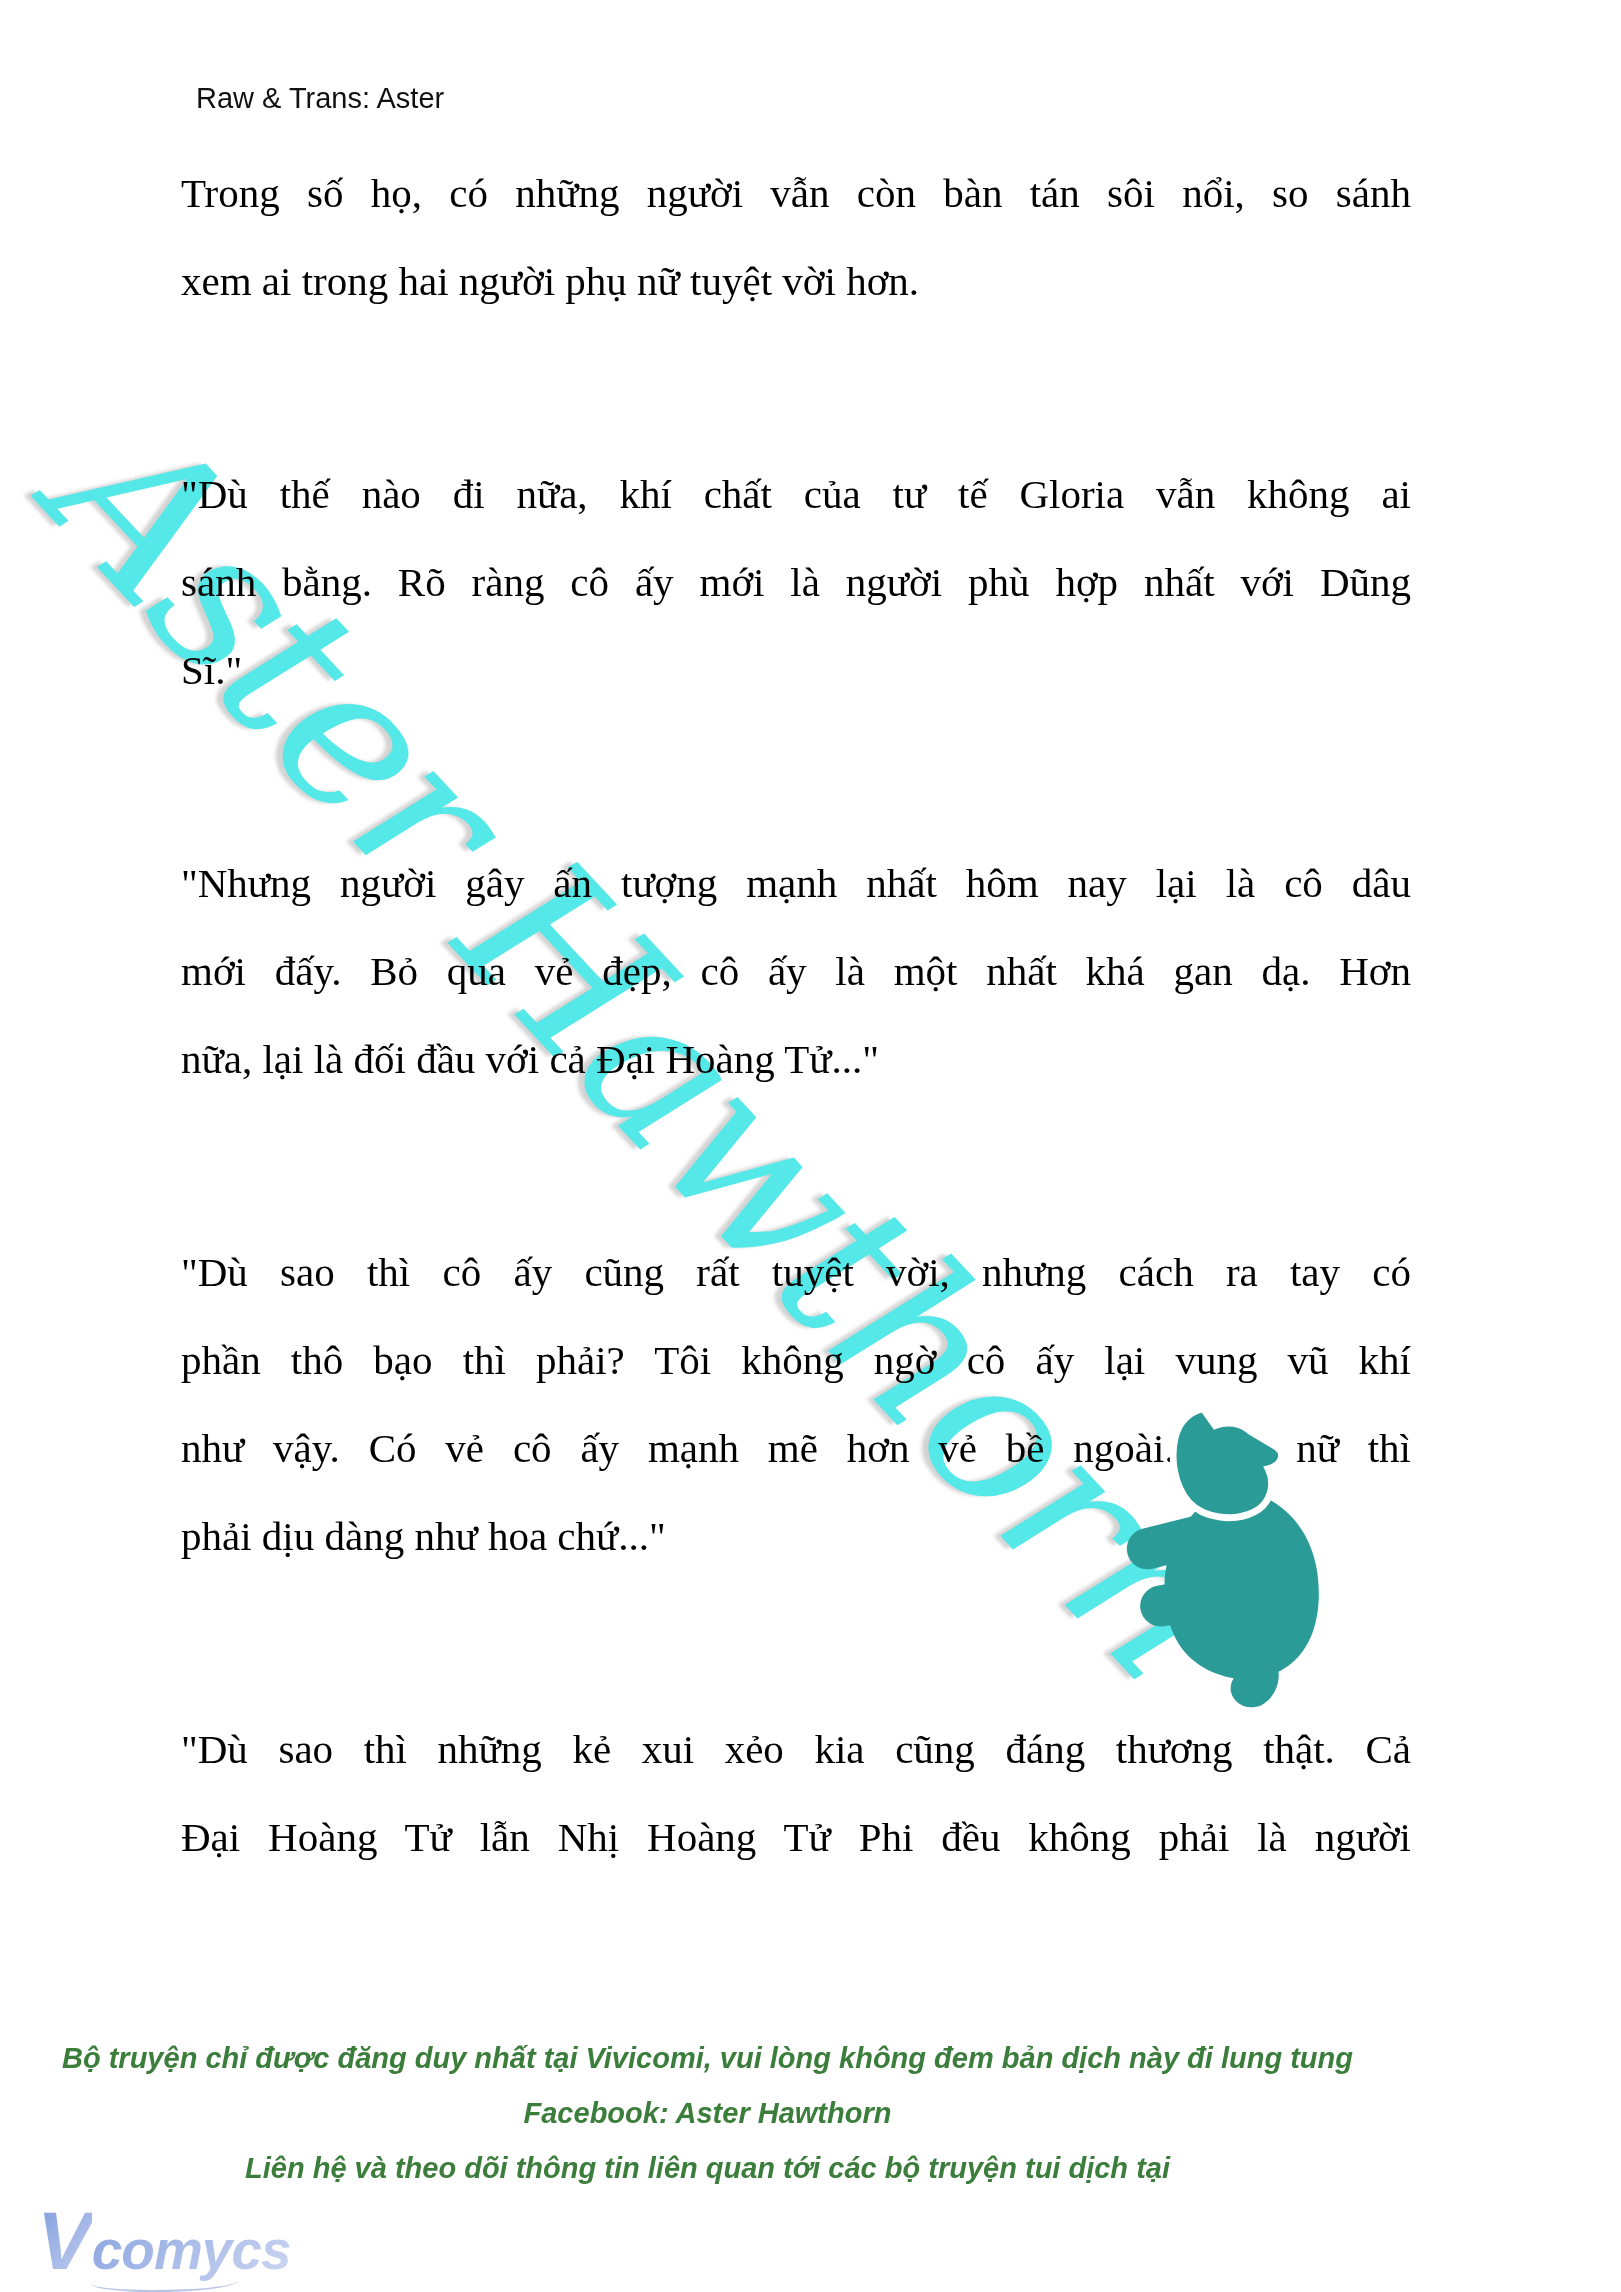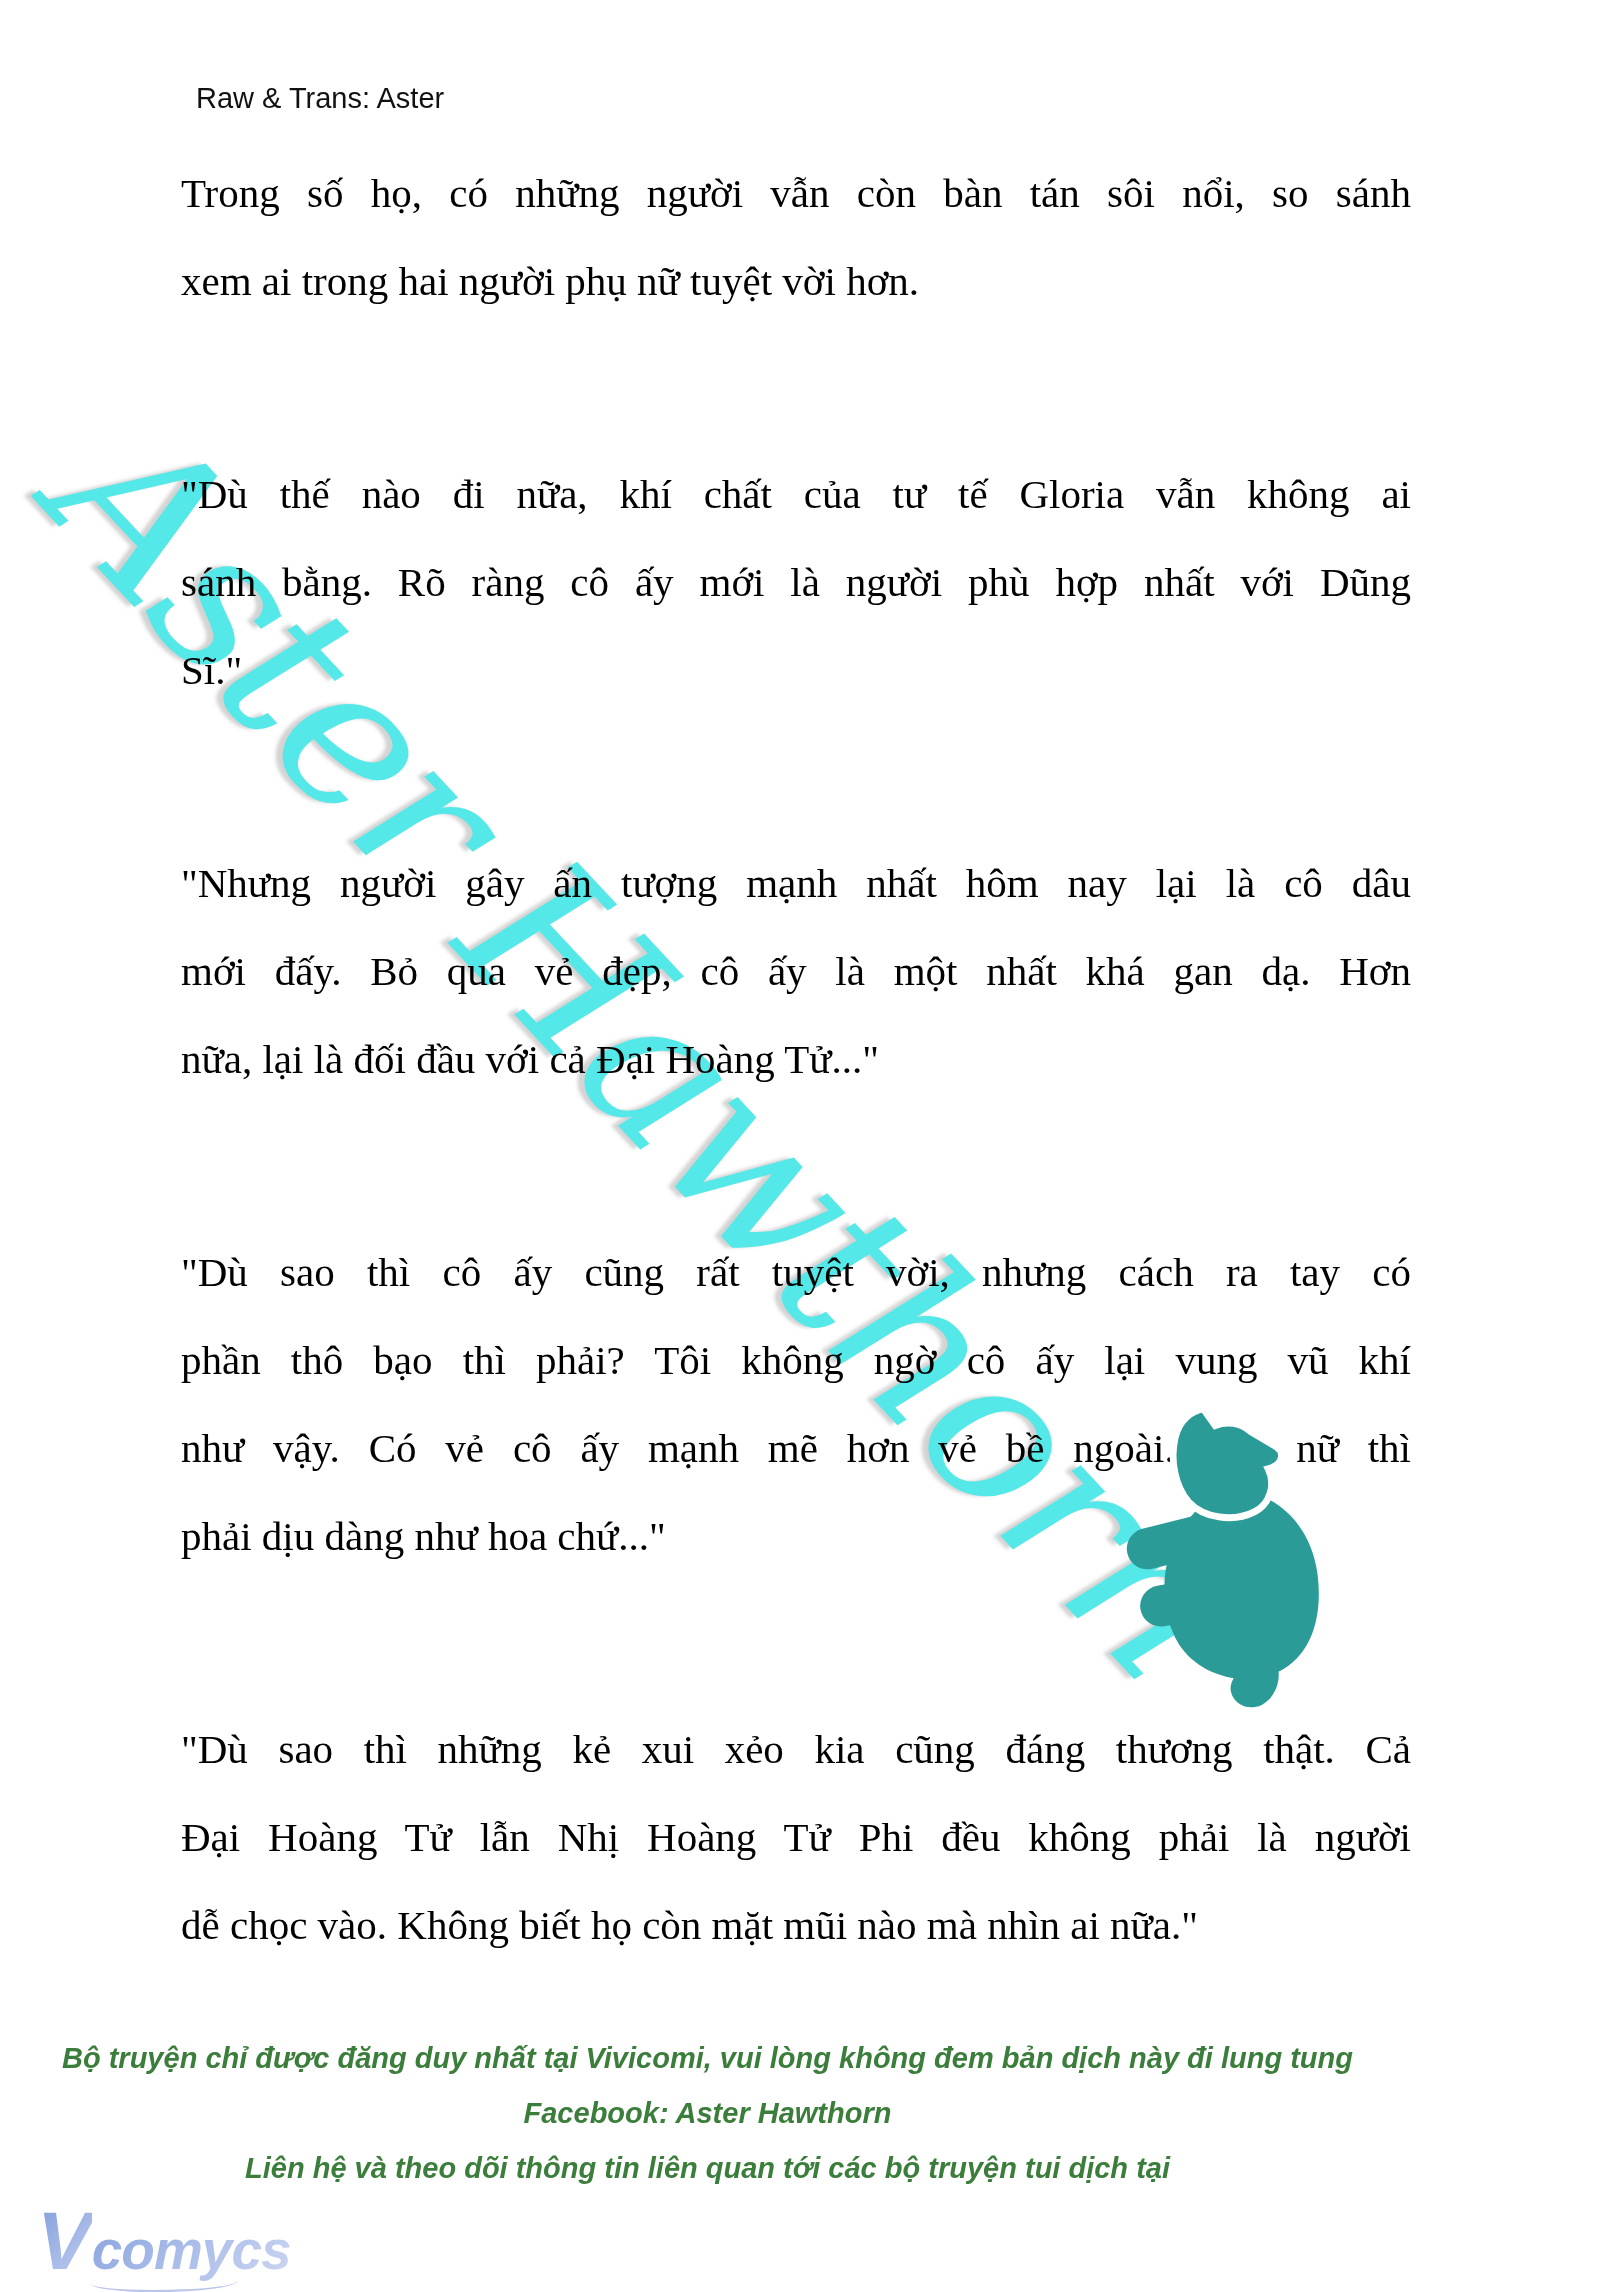--- a/index.html
+++ b/index.html
@@ -135,21 +135,20 @@
       </div>
       <div class="para">
         <div class="pline">"Dù sao thì cô ấy cũng rất tuyệt vời, nhưng cách ra tay có</div>
         <div class="pline">phần thô bạo thì phải? Tôi không ngờ cô ấy lại vung vũ khí</div>
         <div class="pline">như vậy. Có vẻ cô ấy mạnh mẽ hơn vẻ bề ngoài. Phụ nữ thì</div>
         <div class="pline last">phải dịu dàng như hoa chứ..."</div>
       </div>
       <div class="para">
         <div class="pline">"Dù sao thì những kẻ xui xẻo kia cũng đáng thương thật. Cả</div>
         <div class="pline">Đại Hoàng Tử lẫn Nhị Hoàng Tử Phi đều không phải là người</div>
-        <div class="pline last">dễ chọc vào. Không biết họ còn mặt mũi nào mà nhìn ai nữa."</div>
       </div>
     </div>
 
   <div class="cat">
     <svg width="208" height="306" viewBox="0 0 212 312" xmlns="http://www.w3.org/2000/svg">
       <g id="cat-shape" fill="#2b9b97">
 
         <path d="M 72,112 C 42,142 36,202 60,242 C 82,276 132,288 167,267 C 197,249 207,210 201,168 C 195,128 170,96 130,86 C 105,80 87,94 72,112 Z"></path>
 
         <rect x="6" y="116" width="104" height="42" rx="21" transform="rotate(-14 58 137)"></rect>

